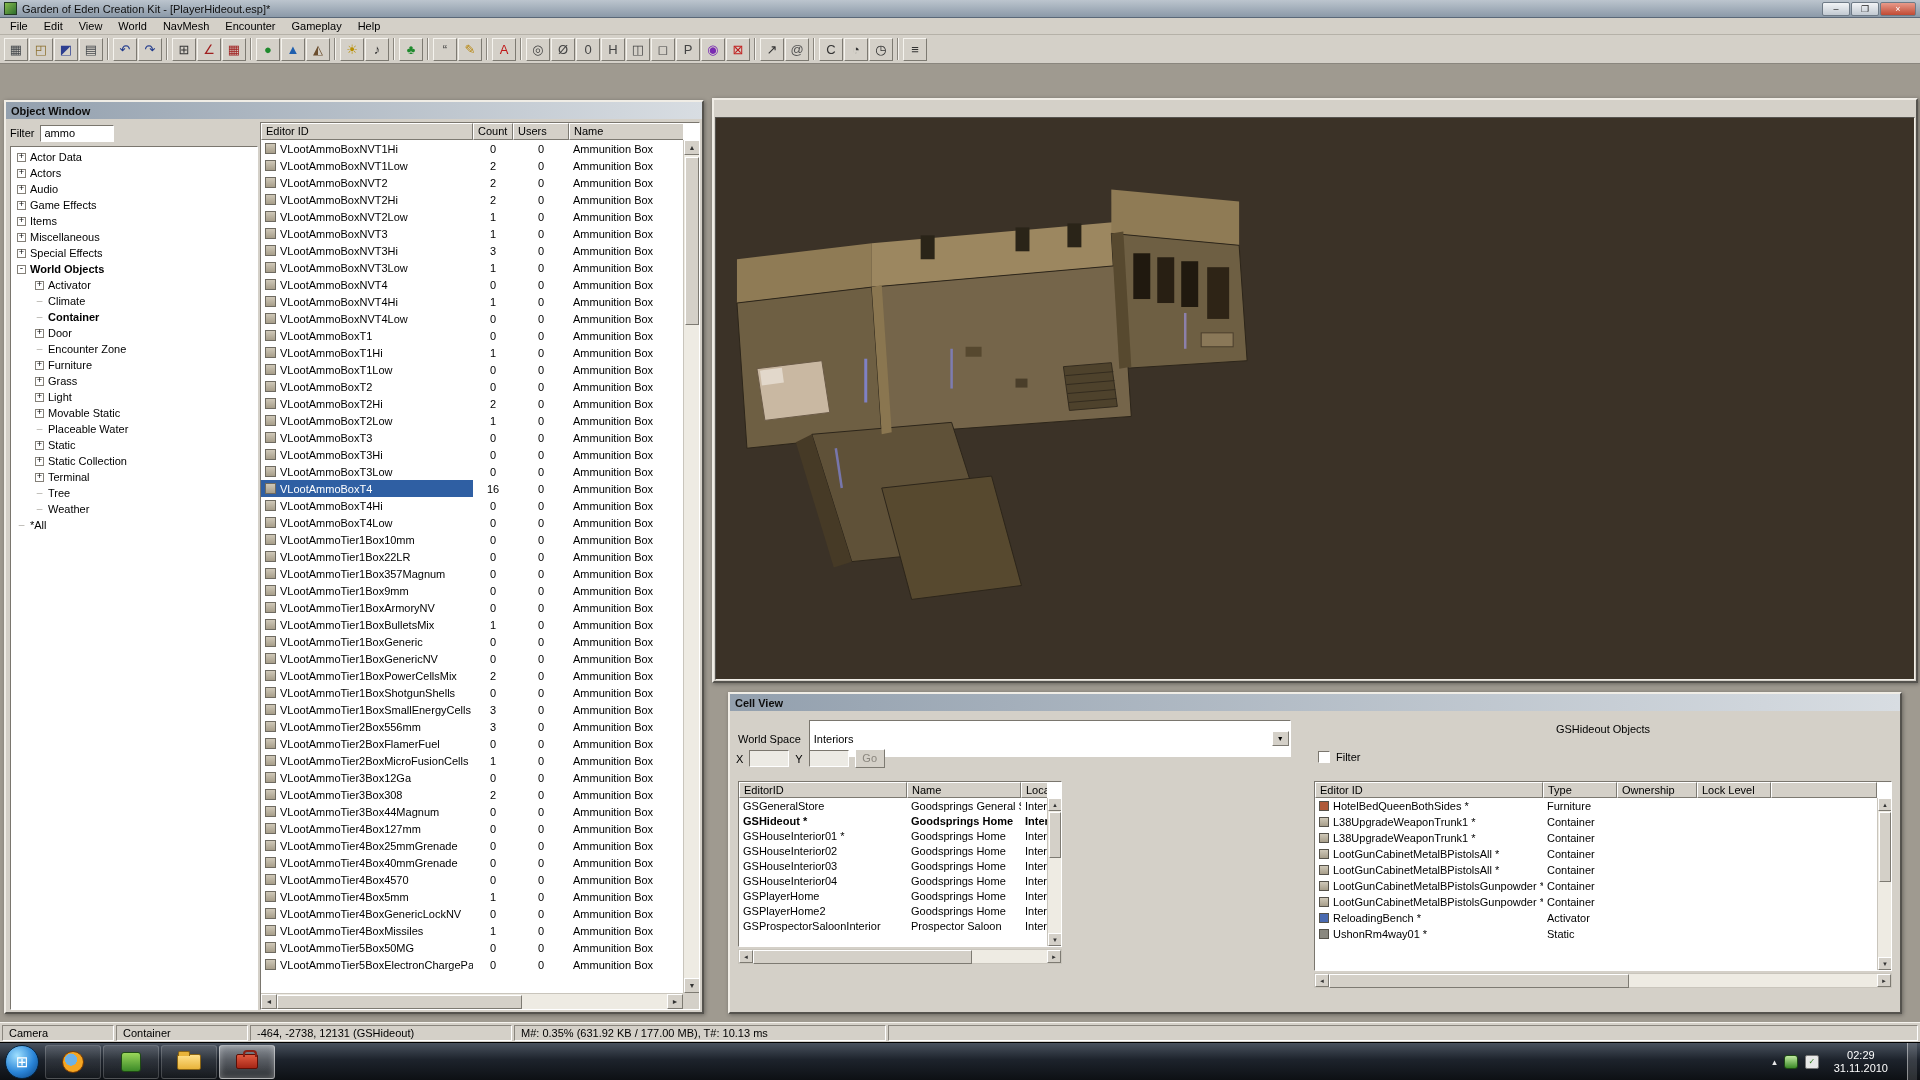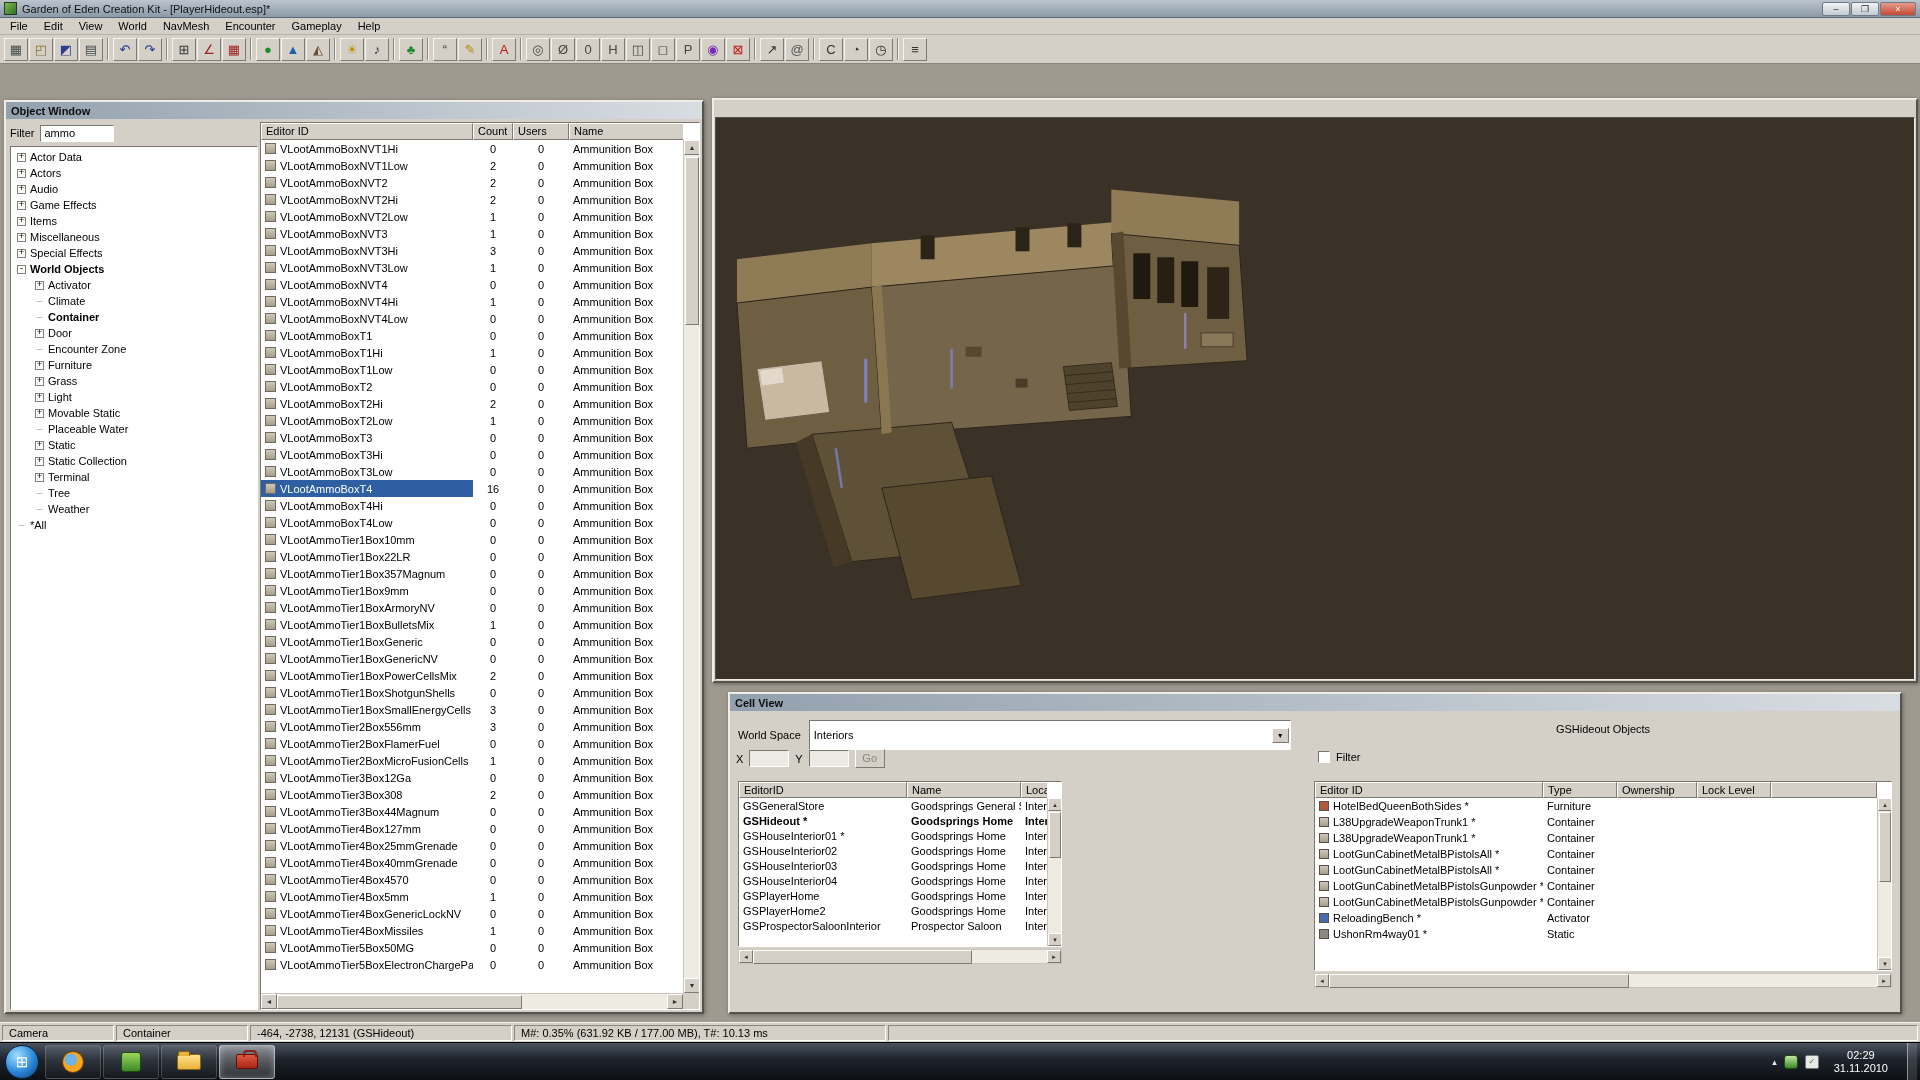--- a/index.html
+++ b/index.html
@@ -61,21 +61,21 @@
 
 
 #render-window{left:712px;top:98px;width:1206px;height:585px;}
 #render-viewport{position:absolute;left:1px;top:17px;right:1px;bottom:1px;background:#3b3227;border:1px solid;border-color:#55534e #f0ede6 #f0ede6 #55534e;overflow:hidden;}
 #render-viewport svg{display:block;width:100%;height:100%;}
 
 
 #cell-view{left:728px;top:692px;width:1174px;height:322px;}
 #cv-body{position:absolute;left:0;top:17px;right:0;bottom:0;}
 #ws-row{position:absolute;left:8px;top:9px;display:flex;align-items:center;gap:8px;}
-#ws-dropdown{width:482px;height:30px;background:#fff;border:1px solid;border-color:#7a766e #fff #fff #7a766e;display:flex;align-items:center;}
+#ws-dropdown{width:482px;height:37px;background:#fff;border:1px solid;border-color:#7a766e #fff #fff #7a766e;display:flex;align-items:center;}
 #ws-value{flex:1;padding:0 4px;}
 #ws-arrow{width:17px;height:15px;margin-right:1px;background:#d4d0c8;border:1px solid;border-color:#fff #7d7a72 #7d7a72 #fff;font-size:7px;display:flex;align-items:center;justify-content:center;}
 #objects-title{position:absolute;left:584px;top:12px;width:578px;text-align:center;}
 #xy-row{position:absolute;left:6px;top:38px;display:flex;align-items:center;gap:6px;}
 .xy-input{width:40px;height:17px;background:#eceae4;border:1px solid;border-color:#7a766e #fff #fff #7a766e;}
 #go-btn{width:30px;height:19px;background:#d4d0c8;border:1px solid;border-color:#fff #7d7a72 #7d7a72 #fff;text-align:center;color:#8a867e;line-height:16px;}
 #filter-check-row{position:absolute;left:588px;top:40px;display:flex;align-items:center;gap:6px;}
 #filter-checkbox{width:12px;height:12px;background:#fff;border:1px solid;border-color:#7a766e #fff #fff #7a766e;}
 .cv-table{position:absolute;background:#fff;border:1px solid;border-color:#7a766e #fff #fff #7a766e;overflow:hidden;}
 #cells-table{left:8px;top:70px;width:324px;height:166px;}

